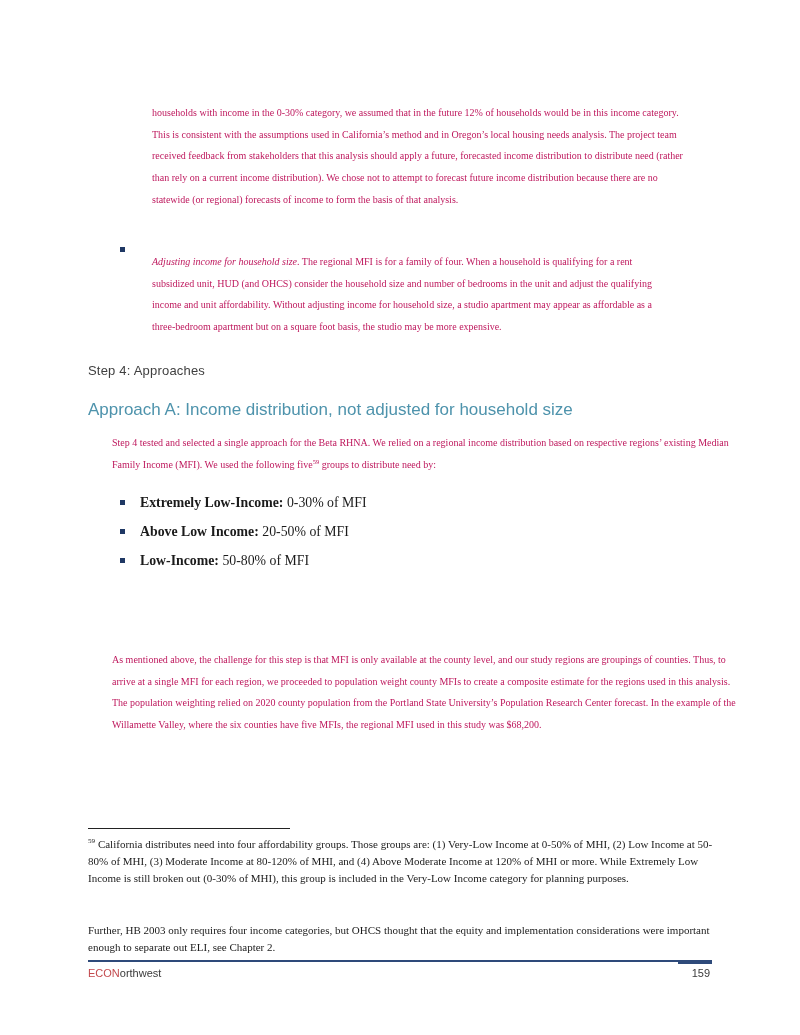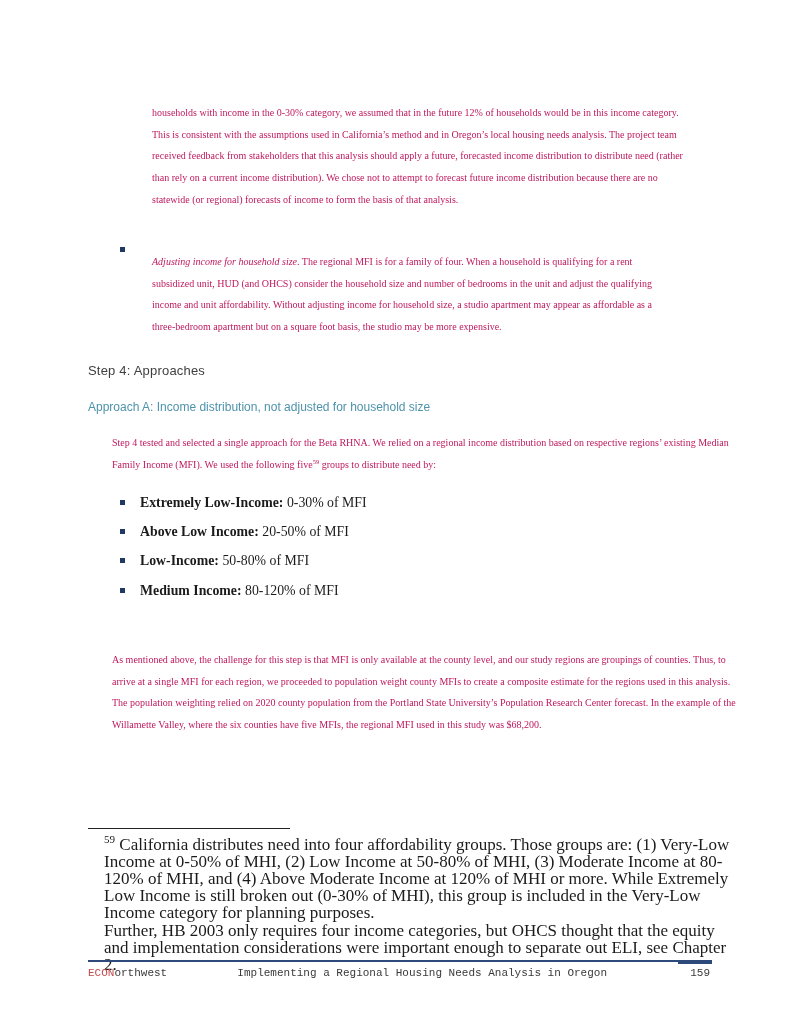--- a/index.html
+++ b/index.html
@@ -62,39 +62,39 @@
     color: #3f3f3f;
     letter-spacing: 0.2px;
   }
   h3.approach-heading {
     position: absolute;
     left: 88px;
     top: 400px;
     margin: 0;
     font-family: "Liberation Sans", sans-serif;
     font-weight: 400;
-    font-size: 12px;
+    font-size: 17px;
     color: #4e93ac;
   }
   sup { font-size: 0.65em; line-height: 0; }
 
   .fn-rule {
     position: absolute;
     left: 88px;
     top: 828px;
     width: 202px;
     height: 1px;
     background: #222222;
   }
   .footnote {
     position: absolute;
-    left: 104px;
+    left: 88px;
     width: 626px;
     margin: 0;
-    font-size: 17px;
+    font-size: 11px;
     line-height: 17px;
     color: #1b1b1b;
   }
   .fn1 { top: 836px; }
   .fn2 { top: 922px; }
 
   .footer-rule {
     position: absolute;
     left: 88px;
     top: 960px;
@@ -110,21 +110,21 @@
     width: 34px;
     height: 4px;
     background: #2e4a7a;
   }
   .footer {
     position: absolute;
     left: 88px;
     top: 967px;
     width: 624px;
     height: 16px;
-    font-family: Liberation Mono, monospace;
+    font-family: Liberation Sans, sans-serif;
     font-size: 11px;
     color: #3a3a3a;
   }
   .footer .logo { position: absolute; left: 0; top: 0; }
   .footer .logo .red { color: #c34a4e; }
   .footer .logo .dark { color: #3a3a3a; }
   .footer .ftitle {
     position: absolute;
     left: 50%;
     transform: translateX(-44%);
@@ -161,37 +161,32 @@
       <b>Extremely Low-Income:</b><span> 0-30% of MFI</span>
     </li>
     <li>
       <span class="sq"></span>
       <b>Above Low Income:</b><span> 20-50% of MFI</span>
     </li>
     <li>
       <span class="sq"></span>
       <b>Low-Income:</b><span> 50-80% of MFI</span>
     </li>
-    <li>
-      <span class="sq"></span>
-      <b>Medium Income:</b><span> 80-120% of MFI</span>
-    </li>
   </ul>
 
   <p class="body fullwidth" style="top: 637px;">As mentioned above, the challenge for this step is that MFI is only available at the county level, and our study regions are groupings of counties. Thus, to arrive at a single MFI for each region, we proceeded to population weight county MFIs to create a composite estimate for the regions used in this analysis. The population weighting relied on 2020 county population from the Portland State University’s Population Research Center forecast. In the example of the Willamette Valley, where the six counties have five MFIs, the regional MFI used in this study was $68,200.</p>
 
   <div class="fn-rule"></div>
 
   <p class="footnote fn1">
     <sup>59</sup><span> California distributes need into four affordability groups. Those groups are: (1) Very-Low Income at 0-50% of MHI, (2) Low Income at 50-80% of MHI, (3) Moderate Income at 80-120% of MHI, and (4) Above Moderate Income at 120% of MHI or more. While Extremely Low Income is still broken out (0-30% of MHI), this group is included in the Very-Low Income category for planning purposes.</span>
   </p>
 
   <p class="footnote fn2">Further, HB 2003 only requires four income categories, but OHCS thought that the equity and implementation considerations were important enough to separate out ELI, see Chapter 2.</p>
 
   <div class="footer-rule"></div>
 
   <div class="footer">
     <span class="logo"><span class="red">ECON</span><span class="dark">orthwest</span></span>
-    <span class="ftitle">Implementing a Regional Housing Needs Analysis in Oregon</span>
     <span class="fpage">159</span>
   </div>
 
 </div>
 
 </body></html>

